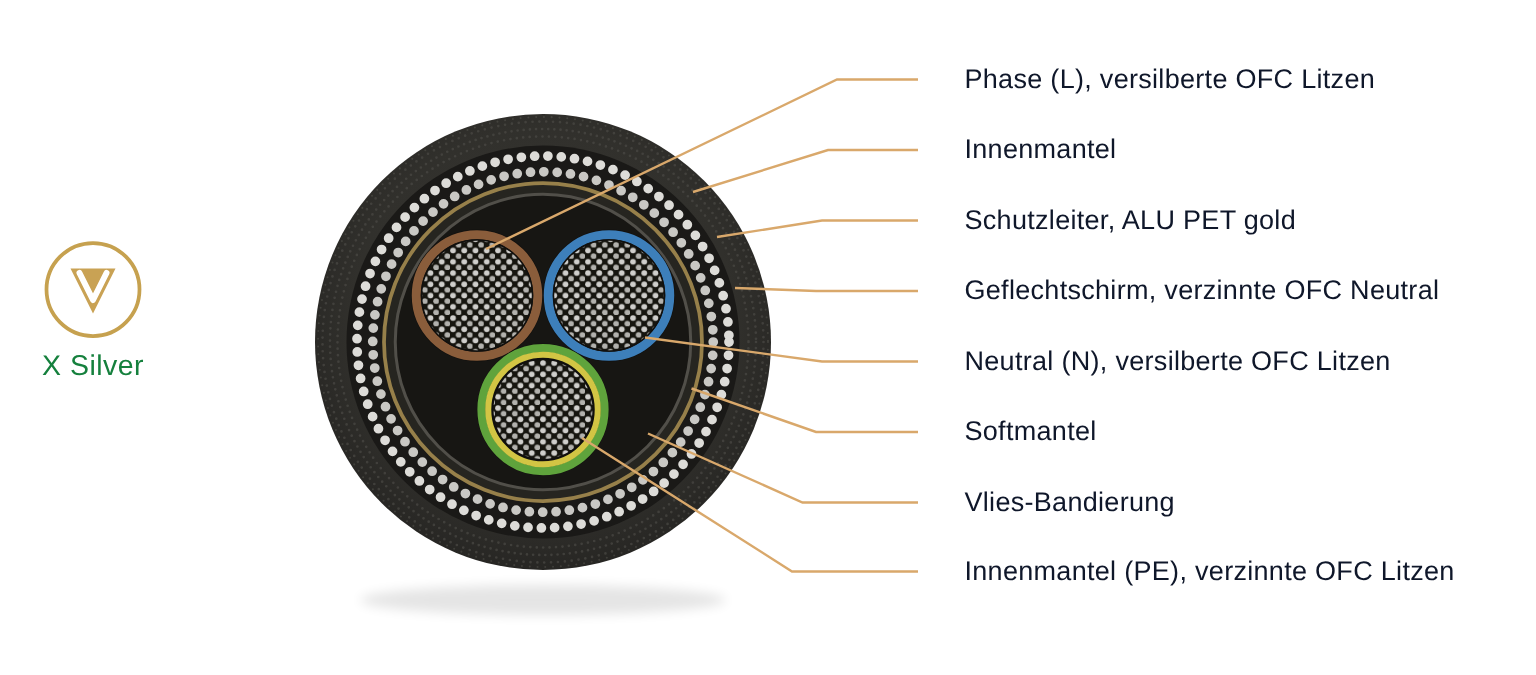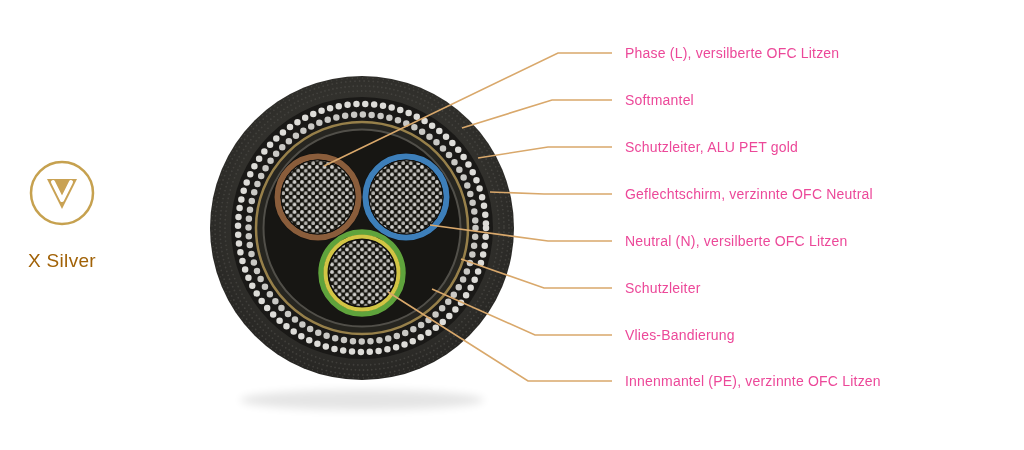--- a/index.html
+++ b/index.html
@@ -17,31 +17,31 @@
     width: 1024px; height: 450px;
   }
   .brand {
     position: absolute;
     left: 12px;
     top: 158px;
     width: 100px;
     text-align: center;
   }
   .brand-name {
-    margin-top: 18px;
+    margin-top: 1px;
     font-size: 19px;
-    color: #a16207;
+    color: #15803d;
     letter-spacing: 0.3px;
   }
   .cable-label {
     position: absolute;
-    left: 625px;
+    left: 643px;
     transform: translateY(-50%);
-    font-size: 14px;
-    color: #ec4899;
+    font-size: 18px;
+    color: #0f172a;
     letter-spacing: 0.2px;
     white-space: nowrap;
   }
 </style>
 </head>
 <body>
 
 <div id="app">
 
   <svg id="diagram-svg" viewBox="0 0 1024 450" xmlns="http://www.w3.org/2000/svg">
@@ -124,22 +124,22 @@
     <svg width="70" height="70" viewBox="0 0 70 70">
       <circle cx="35" cy="35" r="31" fill="#ffffff" stroke="#c6a14f" stroke-width="2.5"></circle>
       <path d="M20,21 L50,21 L35,51 Z" fill="#c9a254"></path>
       <path d="M26,24 L35,42 L44,24" fill="none" stroke="#ffffff" stroke-width="4" stroke-linecap="round" stroke-linejoin="round"></path>
     </svg>
     <div class="brand-name">X Silver</div>
   </div>
 
   <div>
     <div class="cable-label" style="top:53px">Phase (L), versilberte OFC Litzen</div>
-    <div class="cable-label" style="top:100px">Softmantel</div>
+    <div class="cable-label" style="top:100px">Innenmantel</div>
     <div class="cable-label" style="top:147px">Schutzleiter, ALU PET gold</div>
     <div class="cable-label" style="top:194px">Geflechtschirm, verzinnte OFC Neutral</div>
     <div class="cable-label" style="top:241px">Neutral (N), versilberte OFC Litzen</div>
-    <div class="cable-label" style="top:288px">Schutzleiter</div>
+    <div class="cable-label" style="top:288px">Softmantel</div>
     <div class="cable-label" style="top:335px">Vlies-Bandierung</div>
     <div class="cable-label" style="top:381px">Innenmantel (PE), verzinnte OFC Litzen</div>
   </div>
 
 </div>
 
 </body></html>

